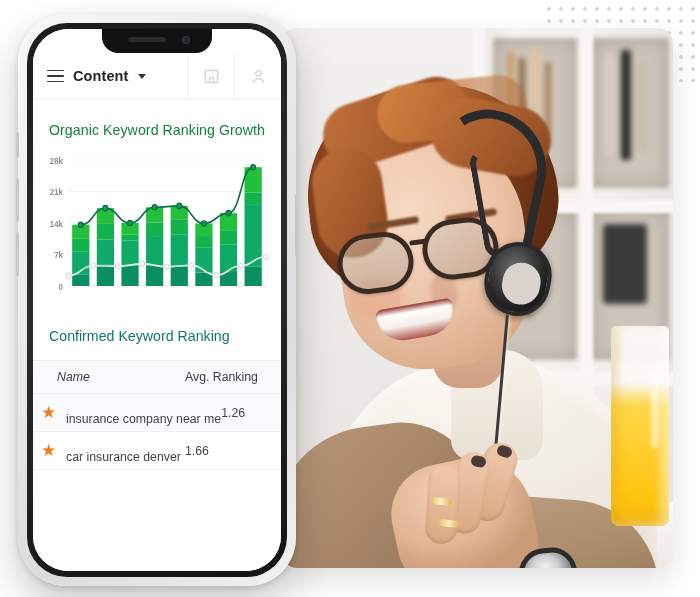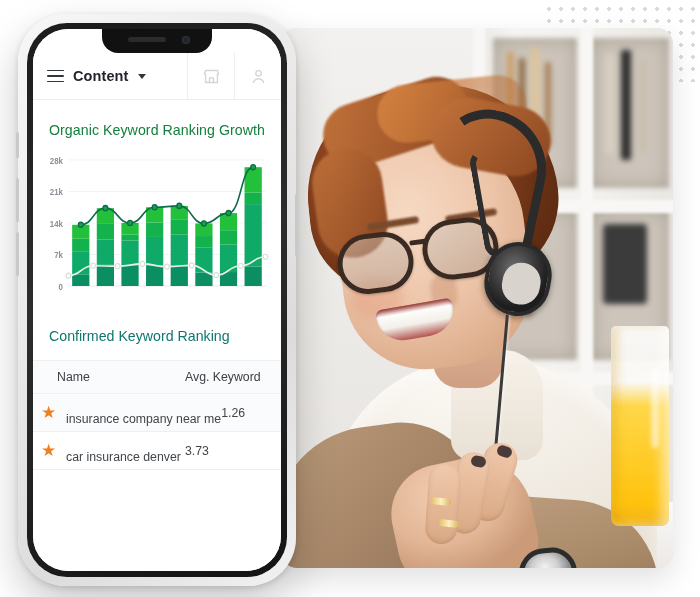--- a/index.html
+++ b/index.html
@@ -330,21 +330,21 @@
   
   .tbl-title {
     font-size:14.2px; color:#0f766e; padding:26px 16px 0 16px;
   }
   .tbl { margin-top:16px; width:100%; }
   .tbl-head {
     display:flex; align-items:center; height:34px;
     background:#fafbfc; border-top:1px solid #edeff1; border-bottom:1px solid #edeff1;
     font-size:12.3px; color:#3c4146; font-weight:400;
   }
-  .tbl-head .c-name { flex:1; padding-left:24px; }
+  .tbl-head .c-name { flex:1; padding-left:24px;font-style:italic; }
   .tbl-head .c-val  { width:96px; text-align:left; }
   .row-totals {
     display:flex; align-items:center; height:34px; font-size:12.4px;
     font-weight:700; color:#2f343a;
     background-image: repeating-linear-gradient(-45deg,
       #f4f5f6 0 3px, #fdfdfe 3px 6px);
     border-bottom:1px solid #edeff1;
   }
   .row-totals .c-name { flex:1; padding-left:24px; }
   .row-totals .c-val { width:96px; }
@@ -553,38 +553,38 @@
                   <circle cx="246" cy="104.75" r="2.5" fill="#ffffff" stroke="#d8dedb" stroke-width="1.2"></circle>
                 </svg>
             </div>
           </div>
 
           <div class="tbl-title">Confirmed Keyword Ranking</div>
 
           <div class="tbl">
             <div class="tbl-head">
               <div class="c-name">Name</div>
-              <div class="c-val">Avg. Keyword</div>
+              <div class="c-val">Avg. Ranking</div>
             </div>
 
 
             <div class="trow alt">
               <div class="c-name">
                 <span class="star">★</span>
                 <span class="tname">insurance company near me</span>
               </div>
               <div class="c-val">1.26</div>
             </div>
 
             <div class="trow">
               <div class="c-name">
                 <span class="star">★</span>
                 <span class="tname">car insurance denver</span>
               </div>
-              <div class="c-val">3.73</div>
+              <div class="c-val">1.66</div>
             </div>
           </div>
 
         </div>
       </div>
     </div>
   </div>
 
 </div>
 

